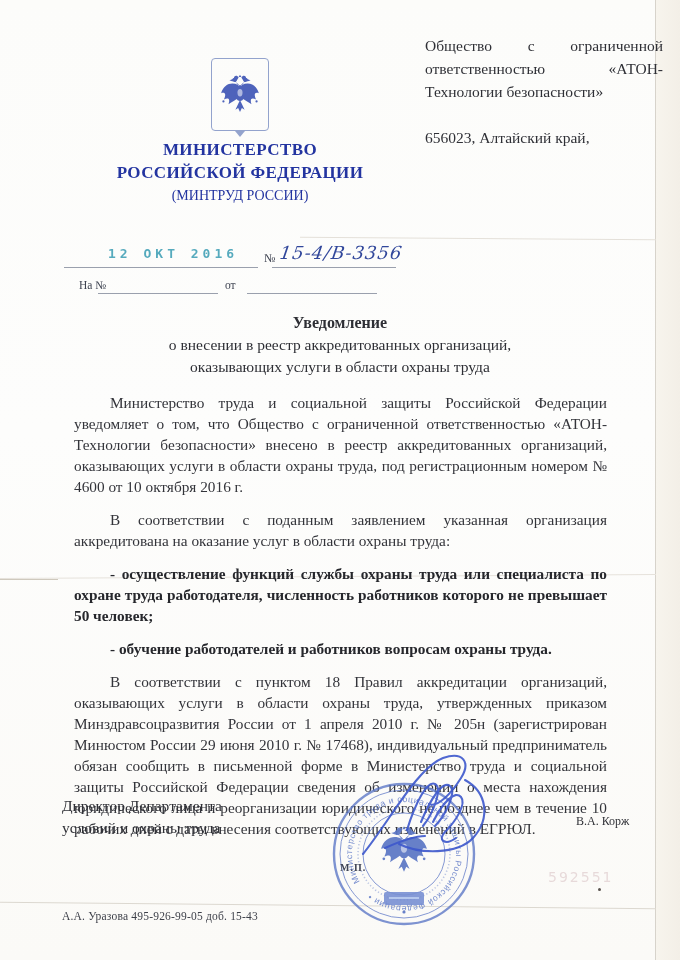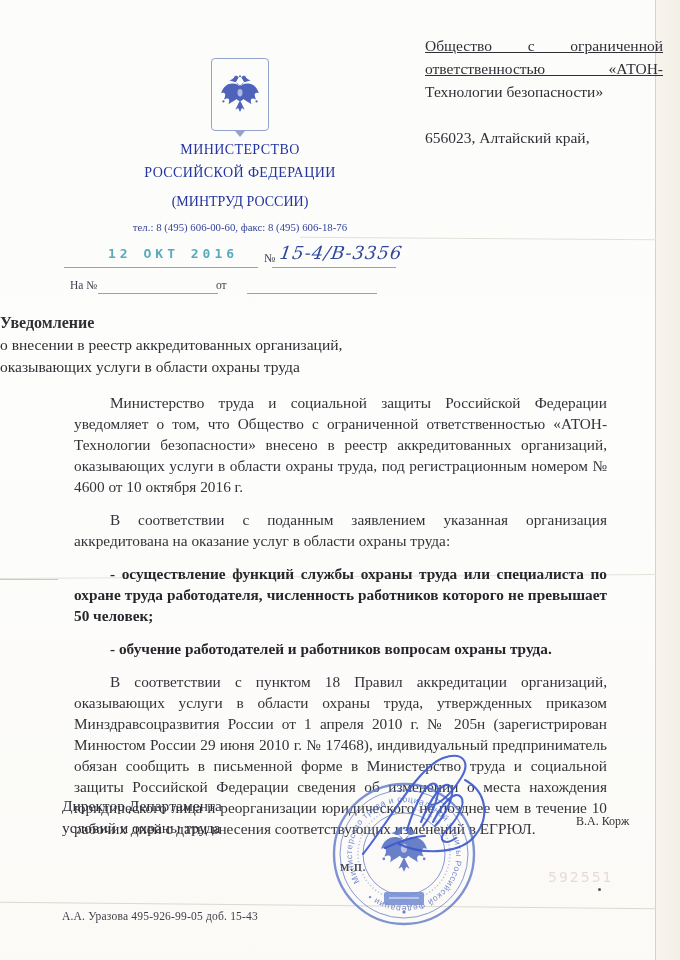--- a/index.html
+++ b/index.html
@@ -26,45 +26,45 @@
   .speck { position:absolute; left:598px; top:888px; width:3px; height:3px; border-radius:50%; background:#59534e; }
 
   
   .letterhead { position:absolute; left:85px; top:58px; width:310px; text-align:center; }
   .emblem-box { position:relative; width:58px; height:73px; margin:0 auto 8px auto;
     border:1.5px solid #93a3cd; border-radius:4px; display:flex; align-items:center; justify-content:center; }
   .emblem-box:after { content:""; position:absolute; left:50%; bottom:-7px; transform:translateX(-50%);
     width:0; height:0; border-left:5px solid transparent; border-right:5px solid transparent;
     border-top:6px solid #93a3cd; }
   .emblem-box svg { color:#4e63bb; }
-  .ministry-title { margin-top:2px; color:#2334a0; font-weight:normal; font-size:14px; line-height:21px; letter-spacing:0.4px; }
-  .ministry-short { color:#2334a0; font-size:14px; line-height:19px; margin-top:9px; }
+  .ministry-title { margin-top:2px; color:#2334a0; font-weight:bold; font-size:17px; line-height:21px; letter-spacing:0.4px; }
+  .ministry-short { color:#2334a0; font-size:14px; line-height:19px; margin-top:3px; }
   .ministry-address { margin-top:9px; color:#36439b; font-size:10.8px; line-height:15px; }
 
   
   .date-stamp { position:absolute; left:108px; top:246px; font-family:"DejaVu Sans Mono", monospace;
     font-weight:bold; font-size:13px; letter-spacing:4px; color:#3f9fb5; opacity:0.88; white-space:nowrap; }
   .u-line { position:absolute; height:1px; background:#9aa0ad; }
   .date-underline { left:64px; top:267px; width:194px; }
   .num-label { position:absolute; left:264px; top:251px; font-size:12px; color:#3d4250; }
   .num-value { position:absolute; left:280px; top:242px; font-family:"DejaVu Serif", serif; font-style:italic;
     font-size:18px; letter-spacing:1px; color:#31479b; transform:skewX(-8deg); white-space:nowrap; }
   .num-underline { left:272px; top:267px; width:124px; }
-  .onnum-label { position:absolute; left:70px; top:279px; font-size:11.5px; color:#3d4250; }
+  .onnum-label { position:absolute; left:79px; top:279px; font-size:11.5px; color:#3d4250; }
   .onnum-underline { left:98px; top:293px; width:120px; }
-  .from-label { position:absolute; left:216px; top:279px; font-size:11.5px; color:#3d4250; }
+  .from-label { position:absolute; left:225px; top:279px; font-size:11.5px; color:#3d4250; }
   .from-underline { left:247px; top:293px; width:130px; }
 
   
   .recipient { position:absolute; left:425px; top:34px; width:238px; font-size:15.5px; line-height:23px; color:#2f3036; }
-  .recipient .just { text-align:justify; text-align-last:justify;text-decoration:underline; }
+  .recipient .just { text-align:justify; text-align-last:justify; }
   .recipient .addr-first { margin-top:23px; }
 
   
-  .doc-title { position:absolute; left:0; top:312px; width:680px; text-align:left; color:#2e2f35; }
+  .doc-title { position:absolute; left:0; top:312px; width:680px; text-align:center; color:#2e2f35; }
   .doc-title .head { font-weight:bold; font-size:16px; line-height:22px; }
   .doc-title .sub { font-size:15.5px; line-height:22px; }
 
   
   .body-text { position:absolute; left:62px; top:380px; width:557px; font-size:15.3px; line-height:21px;
     text-align:justify; color:#33343a; }
   .body-text p { text-indent:36px; margin:12px; }
   .body-text p.b { font-weight:bold; color:#26272c; }
 
   
@@ -120,21 +120,20 @@
   <div class="letterhead">
     <div class="emblem-box">
       <svg width="46" height="58" viewBox="0 0 100 100">
         <use href="#eagle"></use>
       </svg>
     </div>
     <div class="ministry-title">МИНИСТЕРСТВО</div>
     <div class="ministry-title">РОССИЙСКОЙ ФЕДЕРАЦИИ</div>
     <div class="ministry-short">(МИНТРУД РОССИИ)</div>
     <div class="ministry-address">
-      <div>тел.: 8 (495) 606-00-60, факс: 8 (495) 606-18-76</div>
     </div>
   </div>
 
   <div class="date-stamp">12 ОКТ 2016</div>
   <div class="u-line date-underline"></div>
   <div class="num-label">№</div>
   <div class="num-value">15-4/В-3356</div>
   <div class="u-line num-underline"></div>
   <div class="onnum-label">На №</div>
   <div class="u-line onnum-underline"></div>

